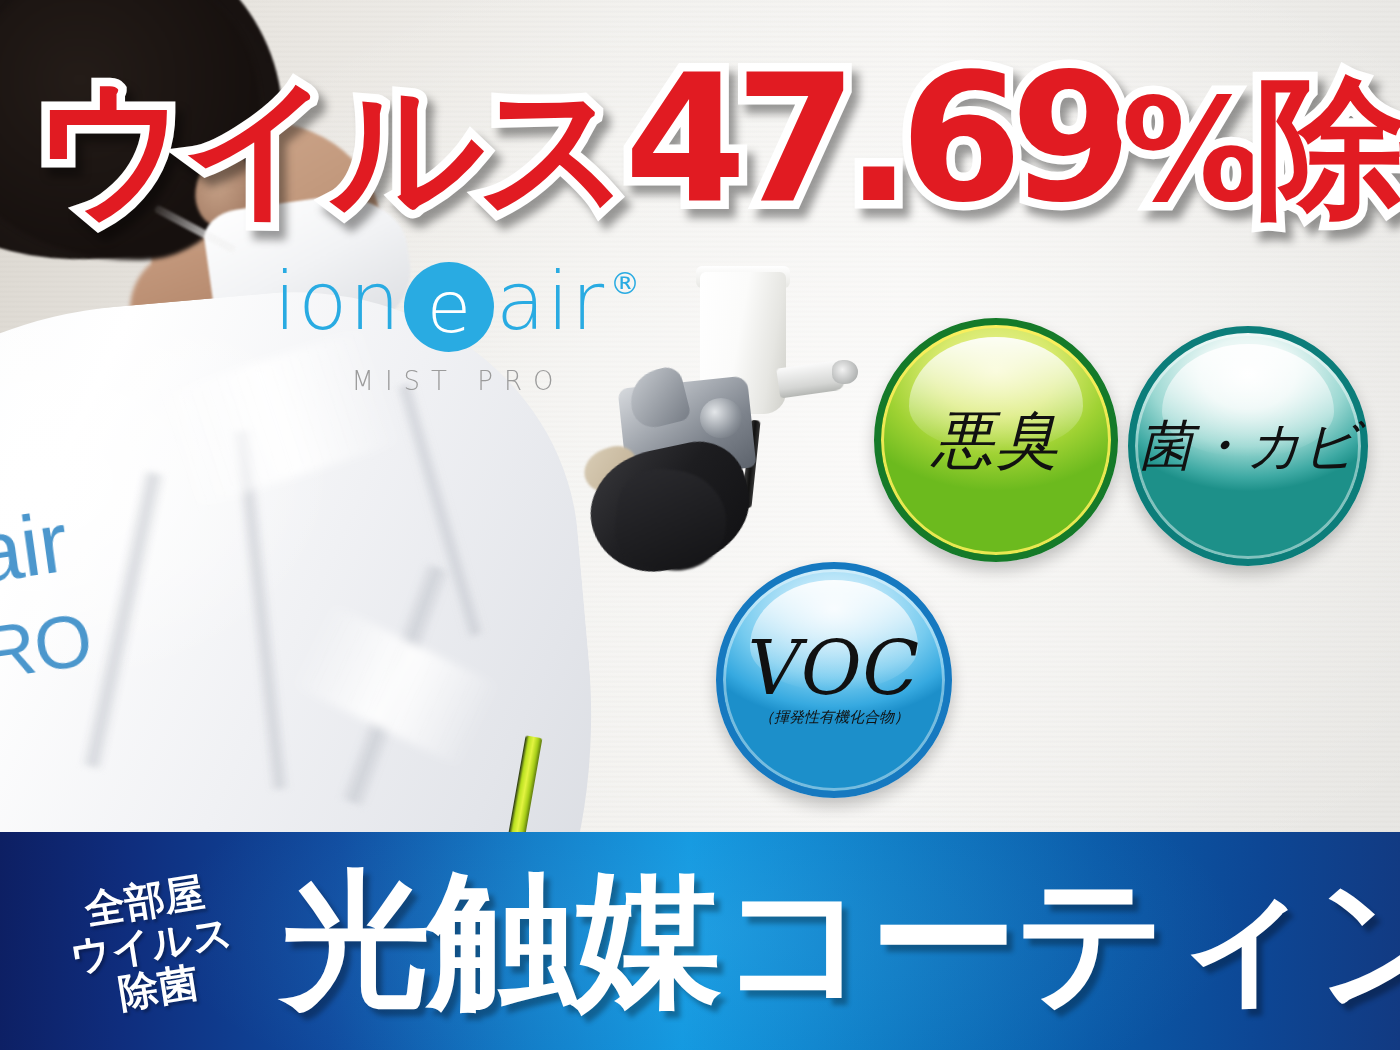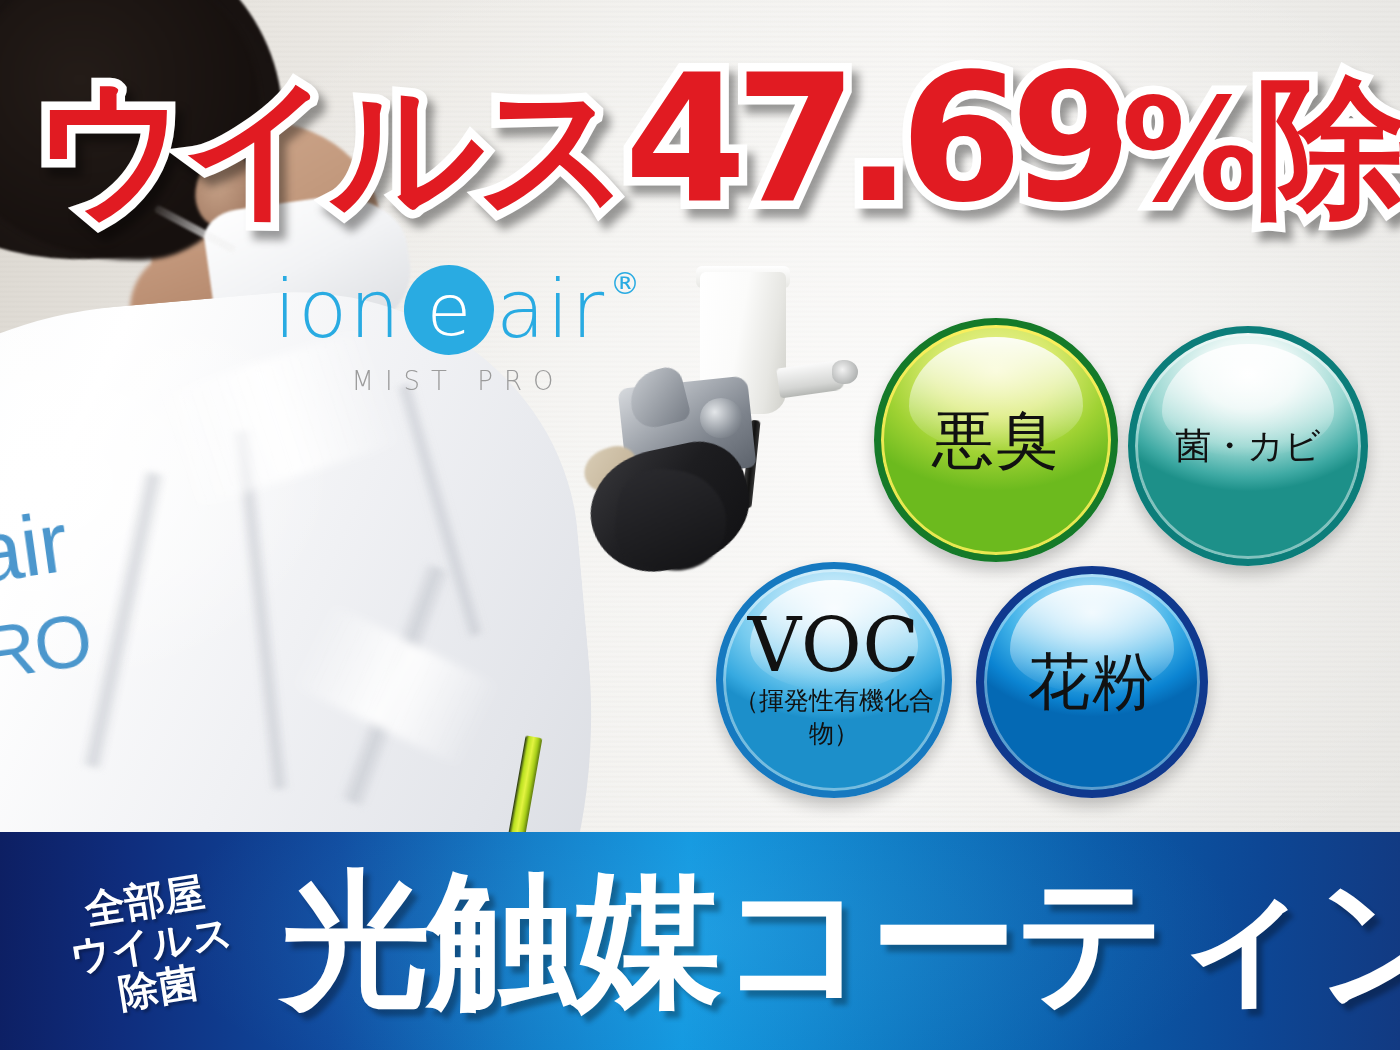--- a/index.html
+++ b/index.html
@@ -155,21 +155,21 @@
     border-radius:40% 50% 50% 40%;filter:blur(.5px);
   }
   .gun-pipe{
     position:absolute;left:746px;top:420px;width:10px;height:88px;
     background:linear-gradient(90deg,#3c3c3c,#101010 50%,#343434);
     border-radius:4px;transform:rotate(6deg);filter:blur(.4px);
   }
 
   
   .logo-wrap{position:absolute;left:274px;top:262px;width:420px;height:150px;}
-  .logo-row{display:flex;align-items:center;height:96px;}
+  .logo-row{display:flex;height:96px;}
   .logo-txt{
     font-family:"DejaVu Sans","Liberation Sans",sans-serif;
     font-size:80px;font-weight:300;color:#29abe2;letter-spacing:2px;line-height:1;
   }
   .logo-e{
     width:90px;height:90px;border-radius:50%;background:#29abe2;
     display:flex;align-items:center;justify-content:center;
     color:#ffffff;font-size:72px;font-weight:300;line-height:1;
     margin:0 2px;font-family:"DejaVu Sans",sans-serif;
   }
@@ -195,20 +195,21 @@
   .headline .num{font-size:176px;letter-spacing:-12px;}
   .headline .pct{font-size:142px;}
 
   
   .bubble{
     position:absolute;border-radius:50%;
     display:flex;flex-direction:column;align-items:center;justify-content:center;
     text-align:center;color:#111;
     font-family:"DejaVu Serif","Liberation Serif",serif;
     box-shadow:0 8px 16px rgba(0,0,0,.22);
+    font-style:italic;
   }
   .bubble::before{ 
     content:"";position:absolute;left:12%;top:5%;width:76%;height:50%;
     border-radius:50%/60% 60% 40% 40%;
     background:linear-gradient(180deg,rgba(255,255,255,.92) 0%,rgba(255,255,255,.38) 55%,rgba(255,255,255,0) 100%);
     pointer-events:none;
   }
   .bubble .lbl{position:relative;z-index:2;}
   .bubble .sub{position:relative;z-index:2;}
 
@@ -221,31 +222,31 @@
   }
   #bubble-odor .lbl{font-size:62px;letter-spacing:2px;}
 
   #bubble-mold{
     left:1128px;top:326px;width:240px;height:240px;
     background:
       radial-gradient(ellipse 70% 52% at 50% 18%,#ffffff 0%,#e8f6f4 30%,#9bd8d2 62%,#3faaa4 88%,#1d9089 100%);
     border:7px solid #0c7d7a;
     box-shadow:inset 0 0 0 3px rgba(255,255,255,.45),0 8px 16px rgba(0,0,0,.22);
   }
-  #bubble-mold .lbl{font-size:36px;letter-spacing:0px;}
+  #bubble-mold .lbl{font-size:54px;letter-spacing:0px;}
 
   #bubble-voc{
     left:716px;top:562px;width:236px;height:236px;
     background:
       radial-gradient(ellipse 70% 50% at 50% 18%,#eaf7fe 0%,#b7e4f8 30%,#76cbef 62%,#36a9e0 88%,#1c8fca 100%);
     border:7px solid #1679c0;
     box-shadow:inset 0 0 0 3px rgba(255,255,255,.4),0 8px 16px rgba(0,0,0,.22);
   }
   #bubble-voc .lbl{font-size:74px;letter-spacing:1px;line-height:.95;}
-  #bubble-voc .sub{font-size:25px;margin-top:4px;letter-spacing:0px;
+  #bubble-voc .sub{font-size:15px;margin-top:4px;letter-spacing:0px;
     font-family:"DejaVu Serif","Liberation Serif",serif;}
 
   #bubble-pollen{
     left:976px;top:566px;width:232px;height:232px;
     background:
       radial-gradient(ellipse 66% 48% at 50% 18%,#d7f0fc 0%,#9bd9f6 26%,#41b2e8 58%,#0b84d2 85%,#0469b4 100%);
     border:8px solid #10398e;
     box-shadow:inset 0 0 0 3px rgba(255,255,255,.35),0 8px 16px rgba(0,0,0,.22);
   }
   #bubble-pollen .lbl{font-size:62px;letter-spacing:2px;}
@@ -341,23 +342,20 @@
 
   <div class="bubble" id="bubble-mold">
     <span class="lbl">菌・カビ</span>
   </div>
 
   <div class="bubble" id="bubble-voc">
     <span class="lbl">VOC</span>
     <span class="sub">（揮発性有機化合物）</span>
   </div>
 
-  <div class="bubble" id="bubble-pollen">
-    <span class="lbl">花粉</span>
-  </div>
 
   <div class="banner">
     <div class="banner-badge">
       <span class="l1">全部屋</span>
       <span class="l2">ウイルス</span>
       <span class="l3">除菌</span>
     </div>
     <div class="banner-title">光触媒コーティング</div>
   </div>
 

